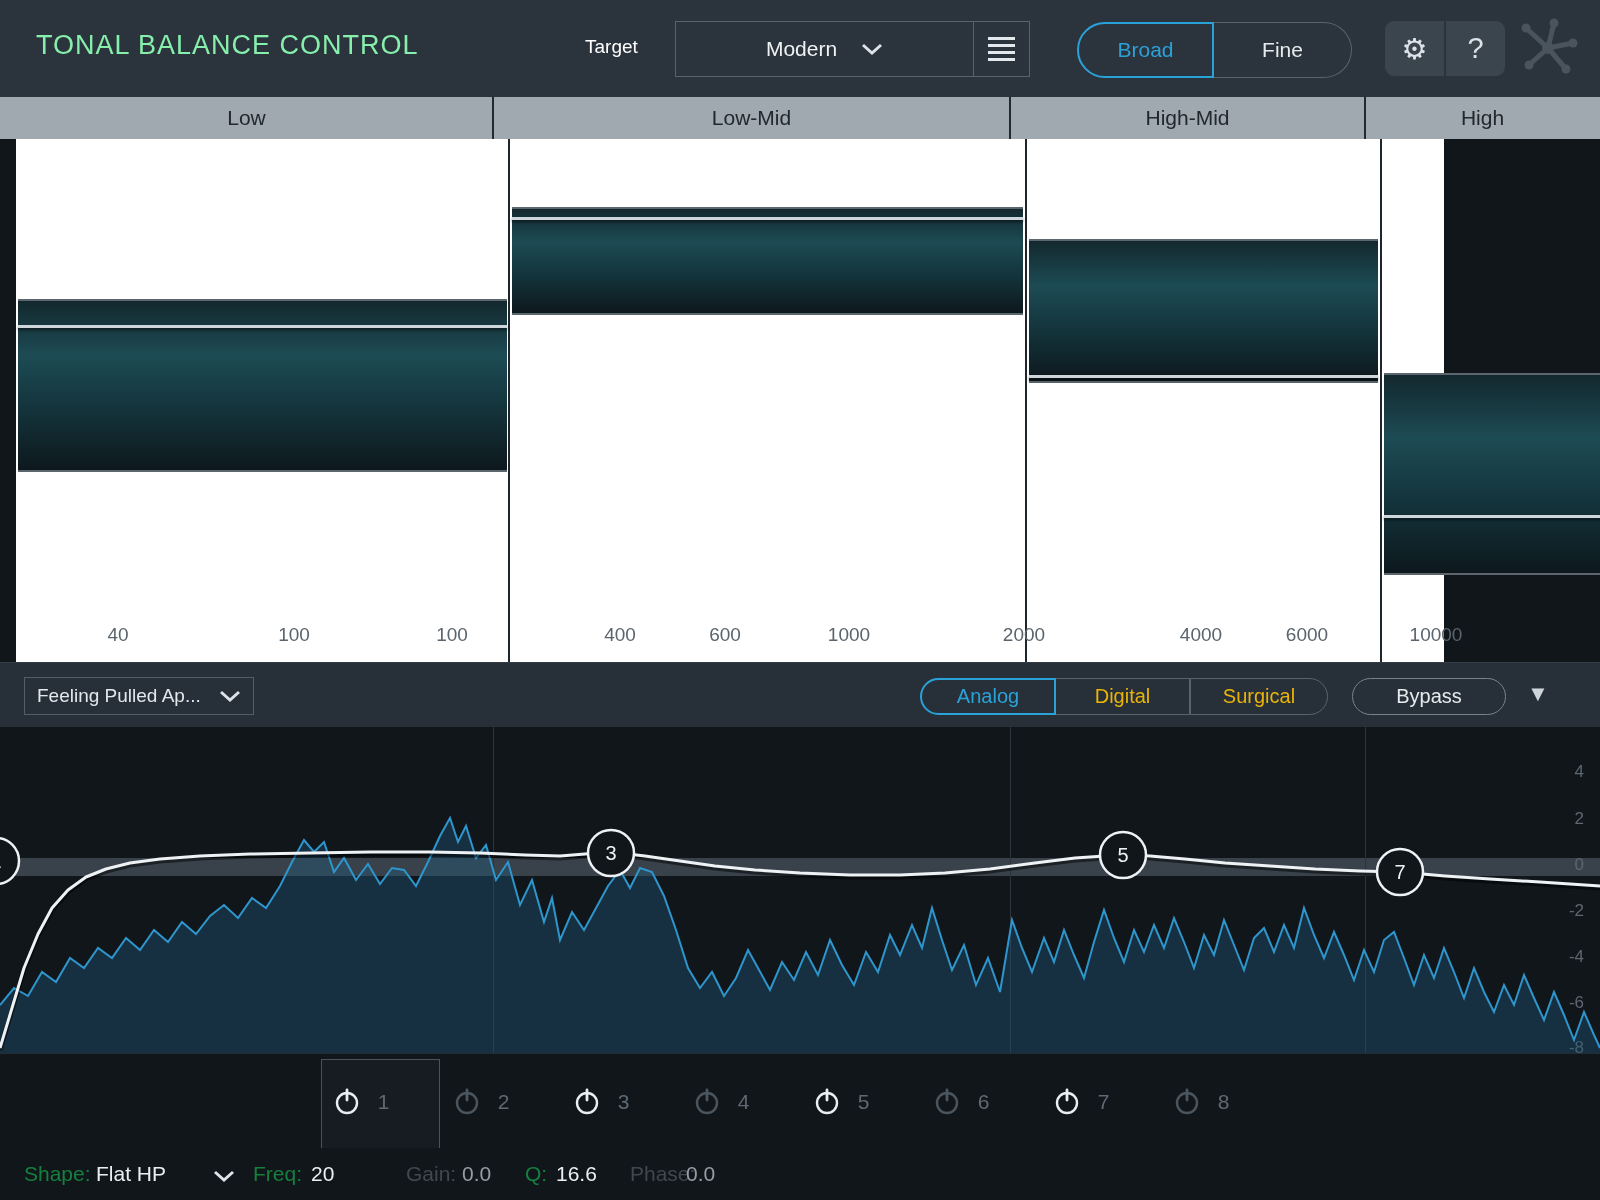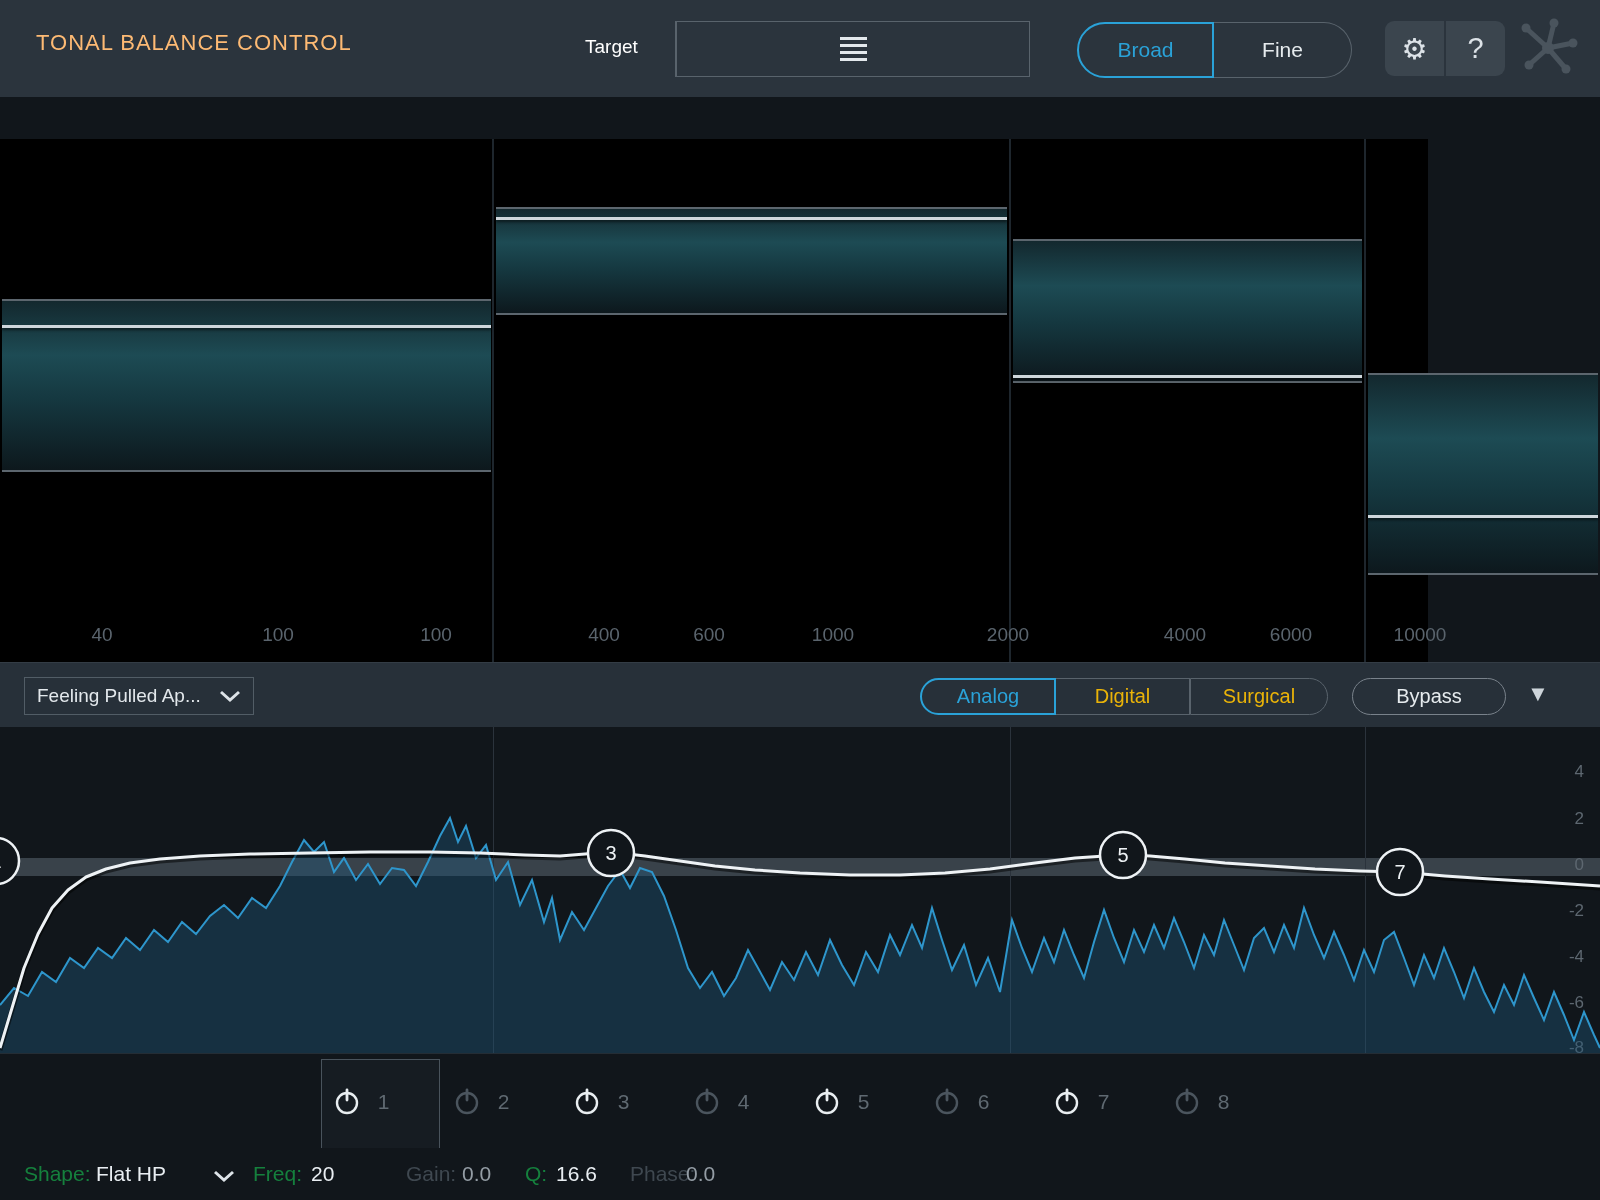--- a/index.html
+++ b/index.html
@@ -1,21 +1,21 @@
 <!DOCTYPE html>
 <html><head>
 <meta charset="utf-8">
 <style>
   html,body{margin:0;padding:0;background:#000;}
   #app{position:relative;width:1600px;height:1200px;background:#11161b;overflow:hidden;
        font-family:"Liberation Sans","DejaVu Sans",sans-serif;-webkit-font-smoothing:antialiased;}
 
   
   .topbar{position:absolute;left:0;top:0;width:1600px;height:97px;background:#2b343d;}
-  .app-title{position:absolute;left:36px;top:30px;font-size:22px;letter-spacing:1px;color:#fdba74;}
+  .app-title{position:absolute;left:36px;top:30px;font-size:27px;letter-spacing:1px;color:#86efac;}
   .target-label{position:absolute;left:585px;top:36px;font-size:19px;color:#ffffff;}
   .target-box{position:absolute;left:675px;top:21px;width:355px;height:56px;border:1px solid #59636c;box-sizing:border-box;display:flex;}
   .target-value-seg{width:297px;height:100%;display:flex;align-items:center;justify-content:center;gap:24px;cursor:pointer;}
   .target-value{font-size:21px;color:#eef2f4;}
   .chev{width:22px;height:12px;}
   .chev polyline{fill:none;stroke:#dde3e8;stroke-width:3;}
   .target-sep{width:1px;height:100%;background:#59636c;}
   .hamburger{flex:1;display:flex;flex-direction:column;align-items:center;justify-content:center;gap:4px;cursor:pointer;}
   .hamburger i{display:block;width:27px;height:3px;background:#e3e8ec;}
   .pill-toggle{position:absolute;left:1077px;top:22px;height:40px;display:flex;}
@@ -29,21 +29,21 @@
   .net-icon line{stroke:#4a545d;stroke-width:5;}
   .net-icon circle{fill:#4a545d;}
 
   
   .band-headers{position:absolute;left:0;top:97px;width:1600px;height:42px;background:#a0a8b0;}
   .band-header-segment{position:absolute;top:0;height:42px;display:flex;align-items:center;justify-content:center;
       font-size:21px;color:#21282e;}
   .band-header-divider{position:absolute;top:0;width:2px;height:42px;background:#222a31;}
 
   
-  .spectrum{position:absolute;left:0;top:139px;width:1428px;height:523px;background:#000000;}
+  .spectrum{position:absolute;left:16px;top:139px;width:1428px;height:523px;background:#ffffff;}
   .spec-divider{position:absolute;top:0;width:2px;height:523px;background:#1e262d;}
   .zone{position:absolute;box-sizing:border-box;border-top:2px solid #5c666e;border-bottom:2px solid #5c666e;
       background:linear-gradient(180deg,#13282e 0%,#1d4b54 32%,#153840 58%,#0d181d 100%);}
   .zone-level{position:absolute;left:0;right:0;height:3px;background:#ced6db;box-shadow:0 2px 3px rgba(0,0,0,.55);}
   .freq-tick{position:absolute;width:90px;text-align:center;font-size:19px;color:#5a646d;}
   .crest-wave-icon,.crest-bars-icon{position:absolute;display:flex;align-items:center;gap:2px;}
   .crest-wave-icon i,.crest-bars-icon i{display:block;width:3px;background:#cfd6db;border-radius:1px;}
   .crest-track{position:absolute;left:105px;top:163px;width:270px;height:23px;border-radius:12px;background:#39434c;cursor:pointer;}
   .crest-tick{position:absolute;top:5px;width:2px;height:13px;background:#141a1f;}
   .crest-knob{position:absolute;top:-2px;width:26px;height:26px;border-radius:50%;background:#11171c;border:1px solid #0c1014;box-sizing:border-box;cursor:grab;}
@@ -90,20 +90,26 @@
 </style>
 </head>
 <body>
 
 <div id="app">
 
   <header class="topbar">
     <div class="app-title">TONAL BALANCE CONTROL</div>
     <span class="target-label">Target</span>
     <div class="target-box">
+      <div class="target-value-seg">
+        <span class="target-value">Modern</span>
+        <svg class="chev" viewBox="0 0 22 12">
+            <polyline points="2,2 11,10 20,2"></polyline>
+          </svg>
+      </div>
       <div class="target-sep"></div>
       <div class="hamburger">
         <i></i>
           <i></i>
           <i></i>
           <i></i>
       </div>
     </div>
     <div class="pill-toggle">
       <div class="pill pill-broad">Broad</div>
@@ -122,20 +128,29 @@
       <line x1="32" y1="32" x2="13" y2="49"></line>
       <circle cx="32" cy="32" r="6"></circle>
         <circle cx="10" cy="12" r="4.5"></circle>
         <circle cx="38" cy="7" r="4.5"></circle>
       <circle cx="57" cy="27" r="4.5"></circle>
         <circle cx="50" cy="53" r="4.5"></circle>
         <circle cx="13" cy="49" r="4.5"></circle>
     </svg>
   </header>
 
+  <div class="band-headers">
+      <div class="band-header-segment" style="left: 0px; width: 493px;">Low</div>
+      <div class="band-header-segment" style="left: 493px; width: 517px;">Low-Mid</div>
+      <div class="band-header-divider" style="left: 492px;"></div>
+      <div class="band-header-segment" style="left: 1010px; width: 355px;">High-Mid</div>
+      <div class="band-header-divider" style="left: 1009px;"></div>
+      <div class="band-header-segment" style="left: 1365px; width: 235px;">High</div>
+      <div class="band-header-divider" style="left: 1364px;"></div>
+    </div>
 
   <section class="spectrum">
     <div class="crest-wave-icon" style="left:62px;top:161px;height:30px;">
       <i style="height:8px"></i>
         <i style="height:14px"></i>
         <i style="height:24px"></i>
         <i style="height:14px"></i>
         <i style="height:8px"></i>
     </div>
     <div class="crest-track">

